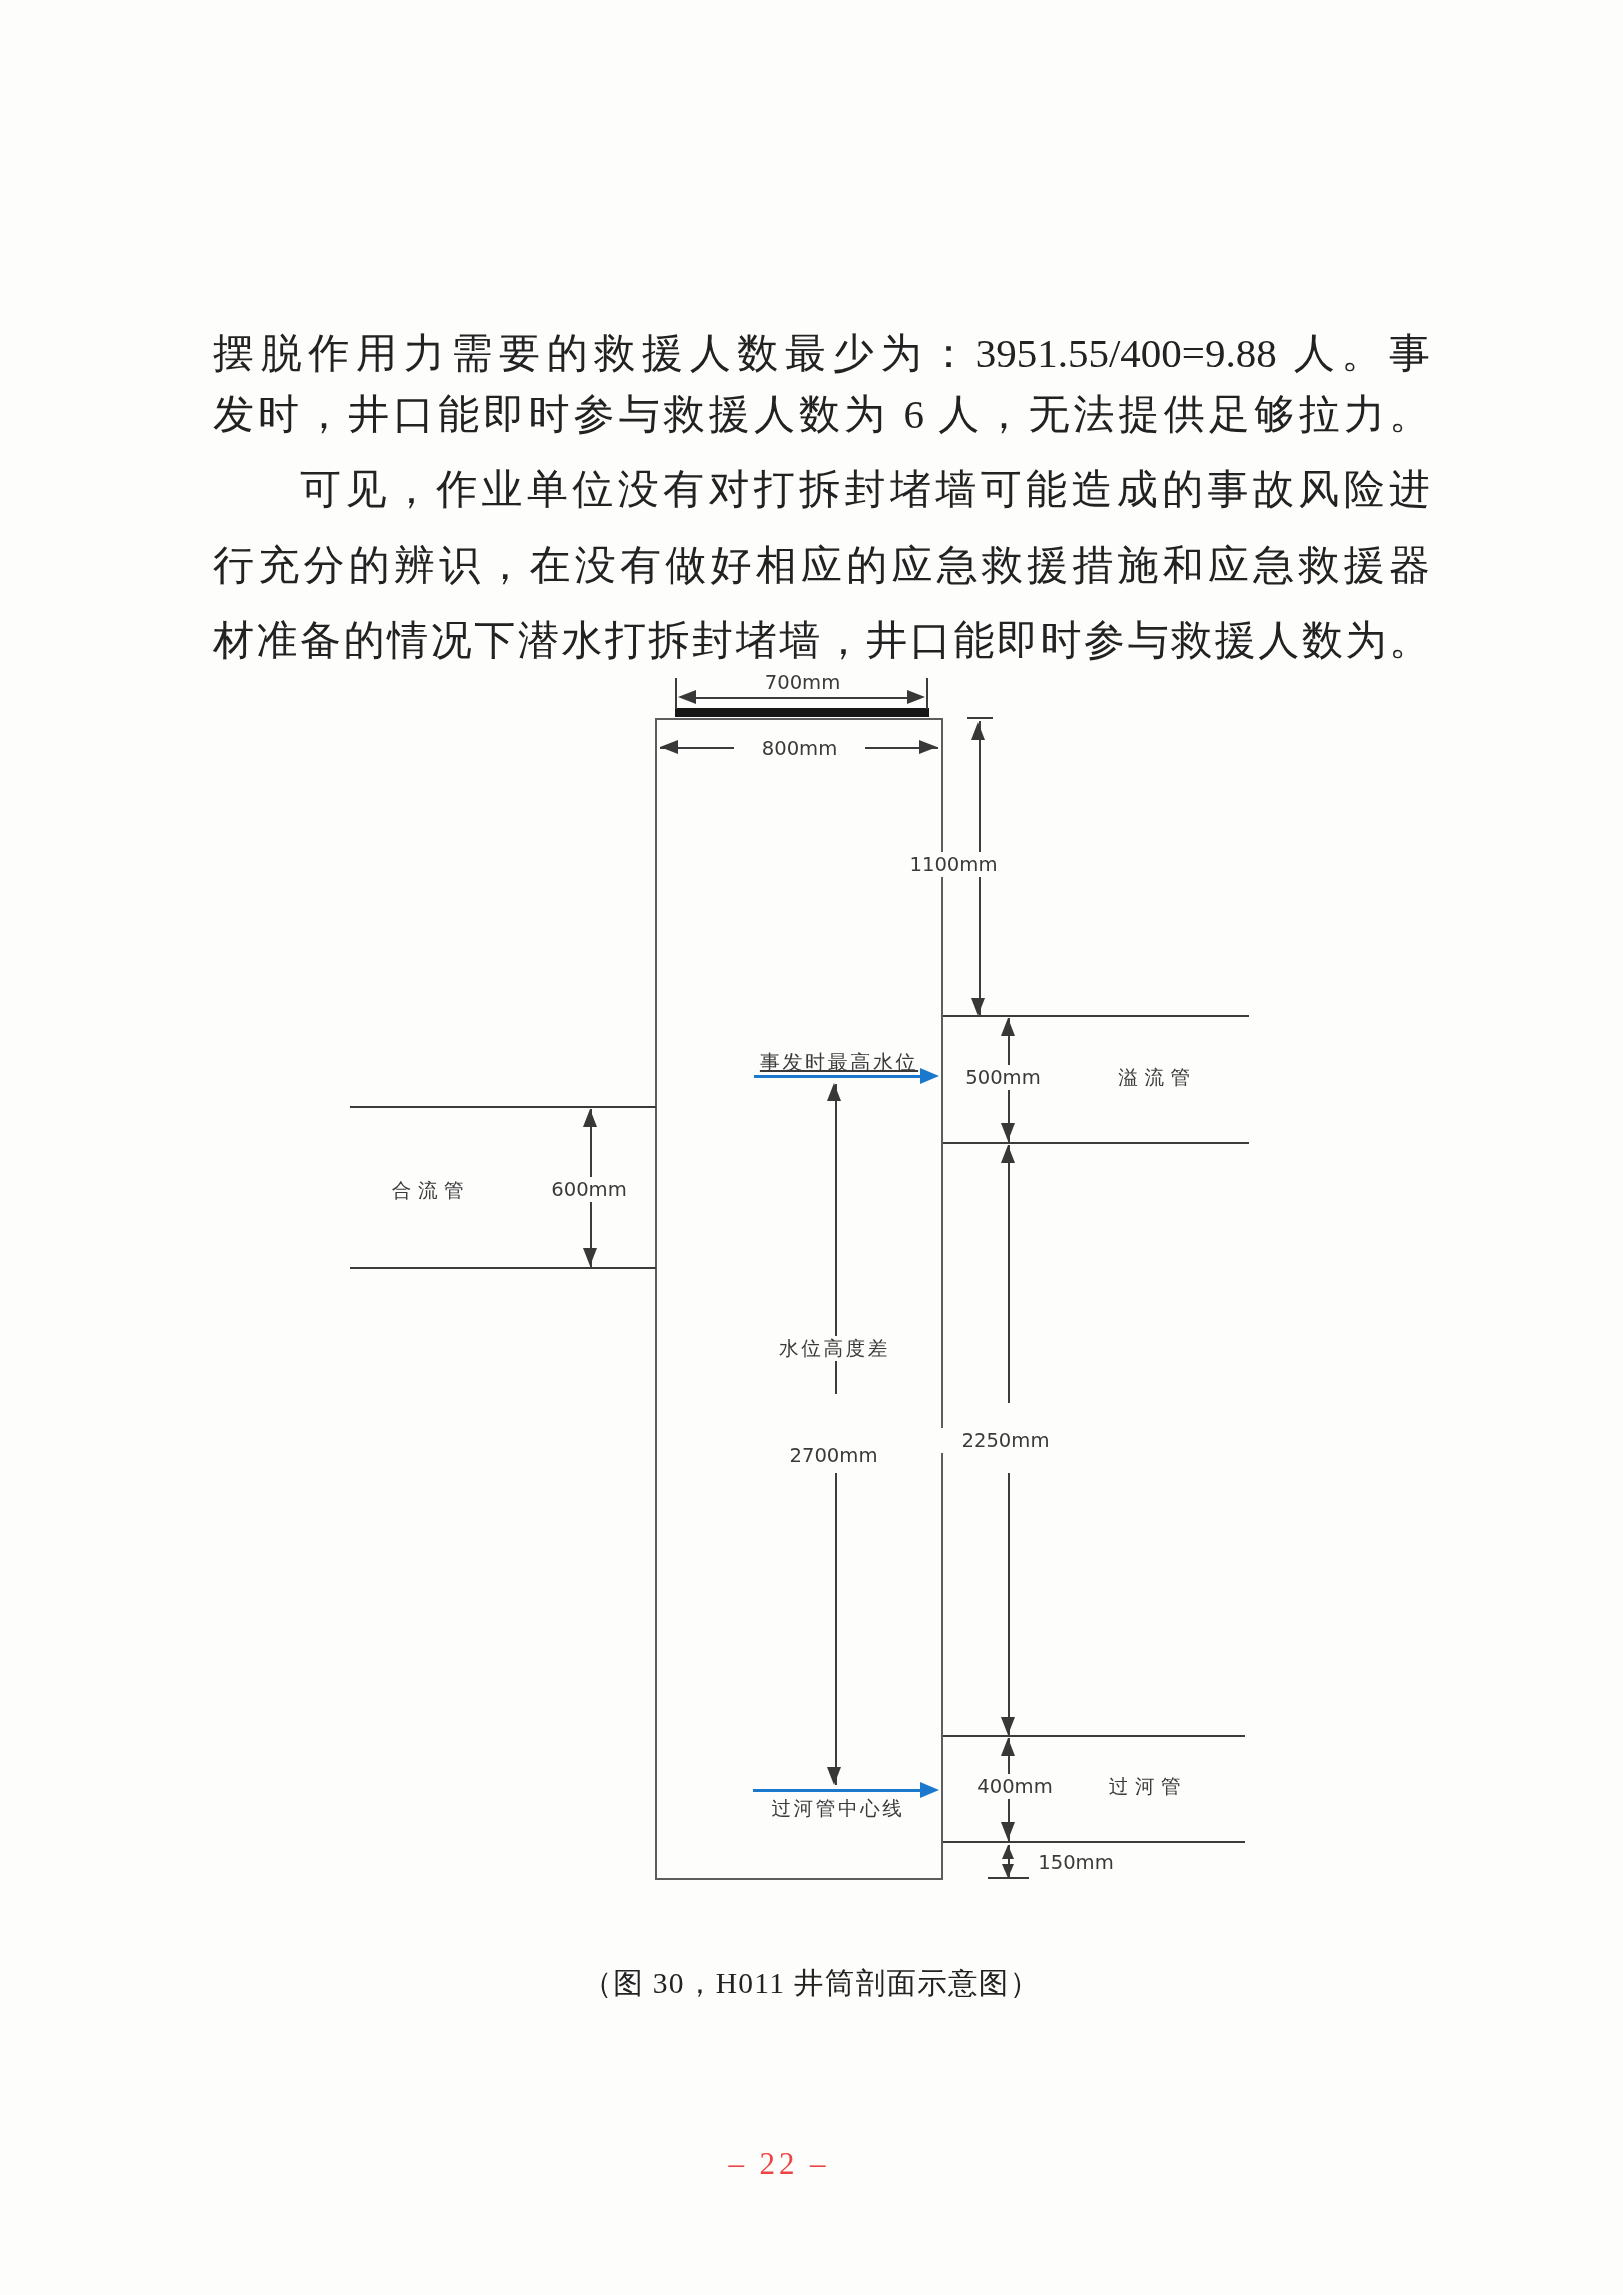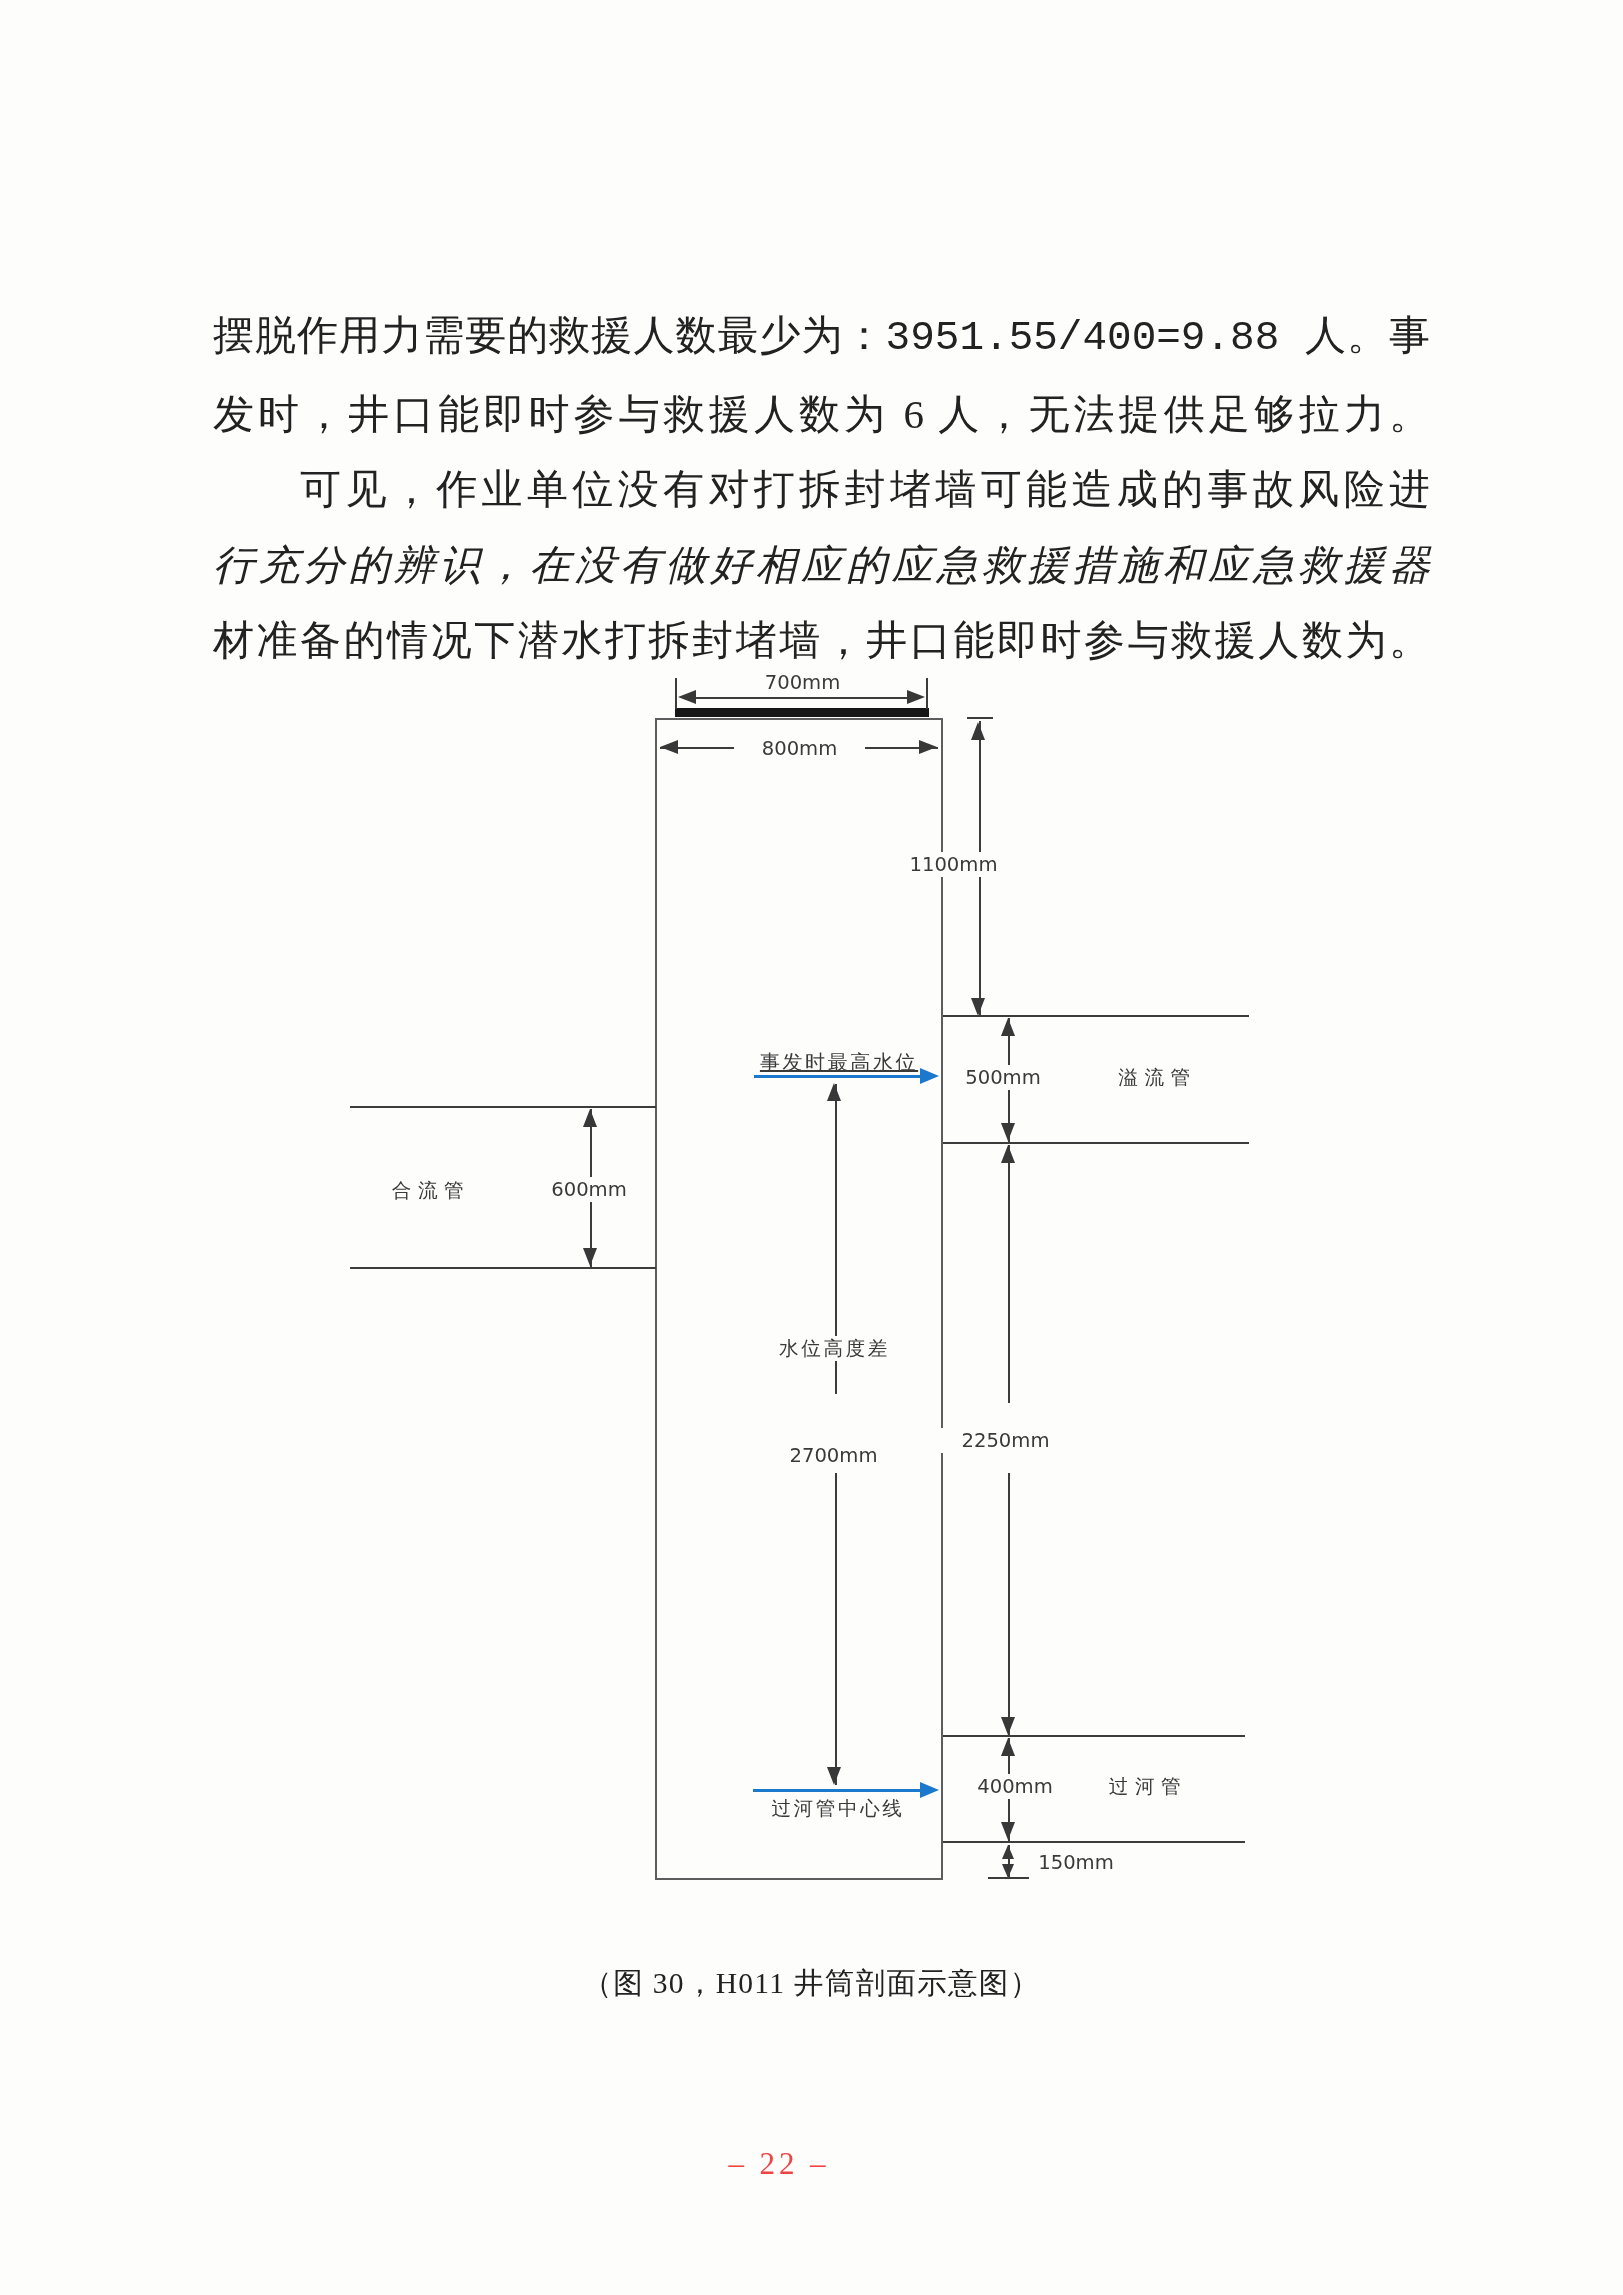--- a/index.html
+++ b/index.html
@@ -54,24 +54,24 @@
     text-align:center;font-size:29.5px;color:#222;letter-spacing:1.3px;
   }
   .pagenum{
     position:absolute;left:681px;top:2146px;width:196px;
     text-align:center;font-size:31px;color:#ef4444;letter-spacing:3.9px;
   }
 </style>
 </head>
 <body>
 
-<div class="tline" style="left:213px;top:315px;width:1217px;font-family:Liberation Mono, monospace;">摆脱作用力需要的救援人数最少为：3951.55/400=9.88 人。事</div>
+<div class="tline" style="left:213px;top:330px;width:1217px;">摆脱作用力需要的救援人数最少为：3951.55/400=9.88 人。事</div>
 <div class="tline" style="left:213px;top:391px;width:1217px;">发时，井口能即时参与救援人数为 6 人，无法提供足够拉力。</div>
 <div class="tline" style="left:300px;top:466px;width:1130px;">可见，作业单位没有对打拆封堵墙可能造成的事故风险进</div>
-<div class="tline" style="left:213px;top:542px;width:1217px;font-style:italic;">行充分的辨识，在没有做好相应的应急救援措施和应急救援器</div>
+<div class="tline" style="left:213px;top:542px;width:1217px;">行充分的辨识，在没有做好相应的应急救援措施和应急救援器</div>
 <div class="tline" style="left:213px;top:617px;width:1217px;">材准备的情况下潜水打拆封堵墙，井口能即时参与救援人数为。</div>
 
 <div>
 
   <div class="shaft" style="left:655px;top:718px;width:288px;height:1162px;"></div>
 
   <div class="cover" style="left:675px;top:708px;width:254px;height:8.5px;"></div>
 
   <div class="vline" style="left:675px;top:678px;height:31px;"></div>
   <div class="vline" style="left:926px;top:678px;height:31px;"></div>

